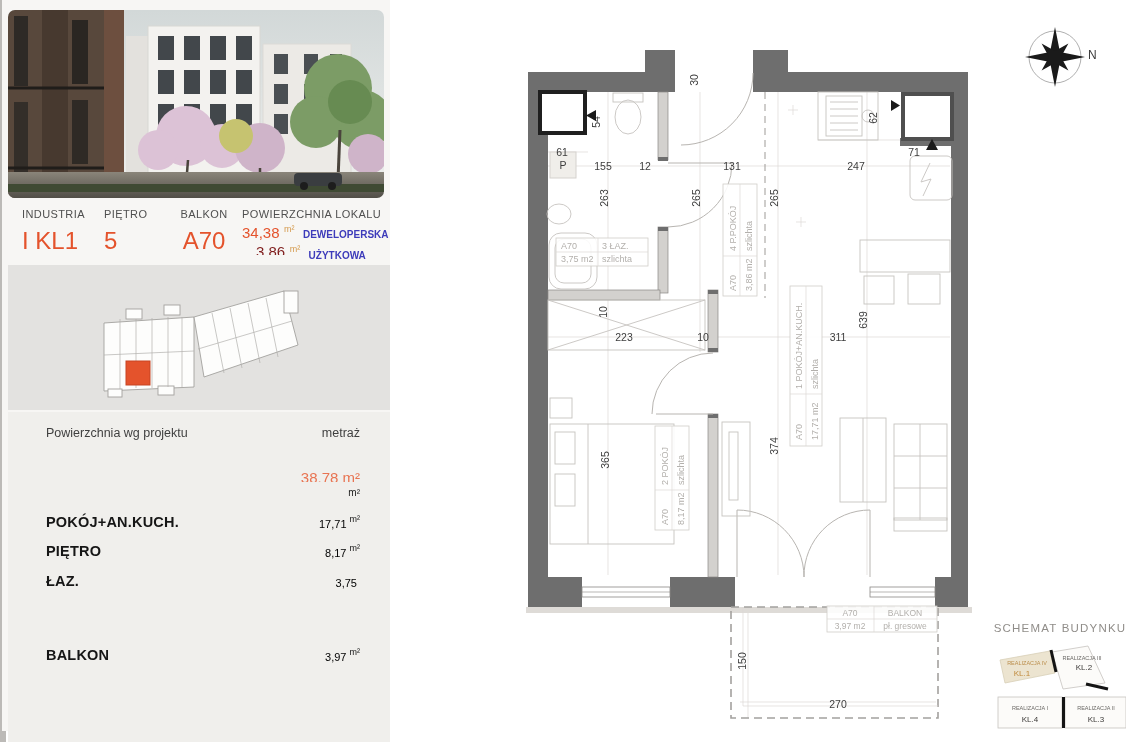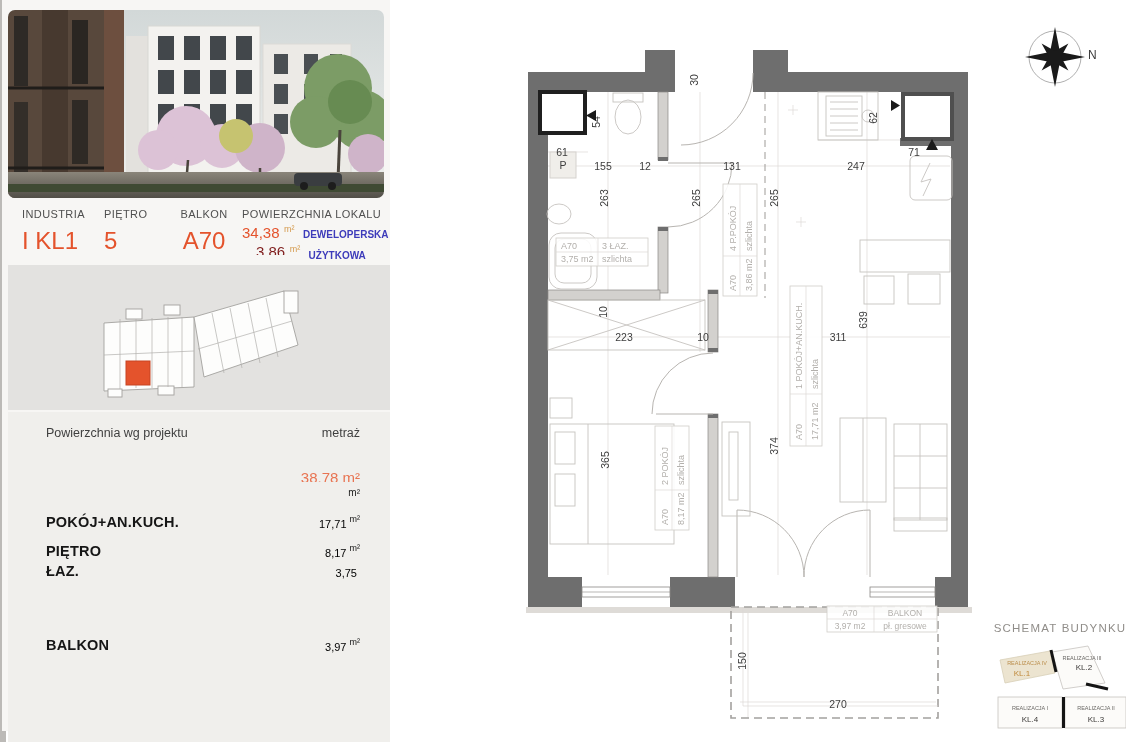--- a/index.html
+++ b/index.html
@@ -23,21 +23,21 @@
   #locator{position:absolute;left:6px;top:265px;width:382px;height:145px;background:#e3e2e0;}
   #areatable{position:absolute;left:6px;top:412px;width:382px;height:330px;background:#f0efec;padding-top:14px;}
   .t-head{display:flex;justify-content:space-between;padding:0 30px 0 38px;font-size:12.5px;color:#3f3f3f;}
   .t-total{text-align:right;padding-right:30px;margin-top:28px;}
   .t-total .tv{font-size:15px;color:#e87452;display:inline-block;height:11px;overflow:hidden;line-height:14px;text-align:right;}
   .t-total .tu{font-size:10px;color:#222;display:block;margin-top:1px;}
   .t-row{display:flex;justify-content:space-between;padding:0 30px 0 38px;align-items:flex-start;gap:14px;}
   .t-row .lab{font-size:14.5px;font-weight:bold;color:#161616;letter-spacing:.2px;}
   .t-row .num{font-size:11px;color:#000000;}
   .t-row .un{font-size:9px;color:#141414;vertical-align:super;margin-left:3px;}
-  .mt1{margin-top:16px}.mt2{margin-top:11px}.mt3{margin-top:1px}.mt4{margin-top:56px}
+  .mt1{margin-top:16px}.mt2{margin-top:11px}.mt3{margin-top:11px}.mt4{margin-top:56px}
   
   #plan{position:absolute;left:510px;top:0;width:616px;height:742px;}
   svg text{font-family:"Liberation Sans", sans-serif;}
   .wall{fill:#6e6e6e;}
   .part{fill:#d3d1ce;stroke:#8b8885;stroke-width:.7;}
   .cap{fill:#6e6e6e;}
   .shaft{fill:#ffffff;}
   .cline{stroke:#dcd9d5;stroke-width:.7;fill:none;}
   .dash{stroke:#9e9b97;stroke-width:1;stroke-dasharray:7 5;fill:none;}
   .door{fill:none;stroke:#b8b5b1;stroke-width:1;}

